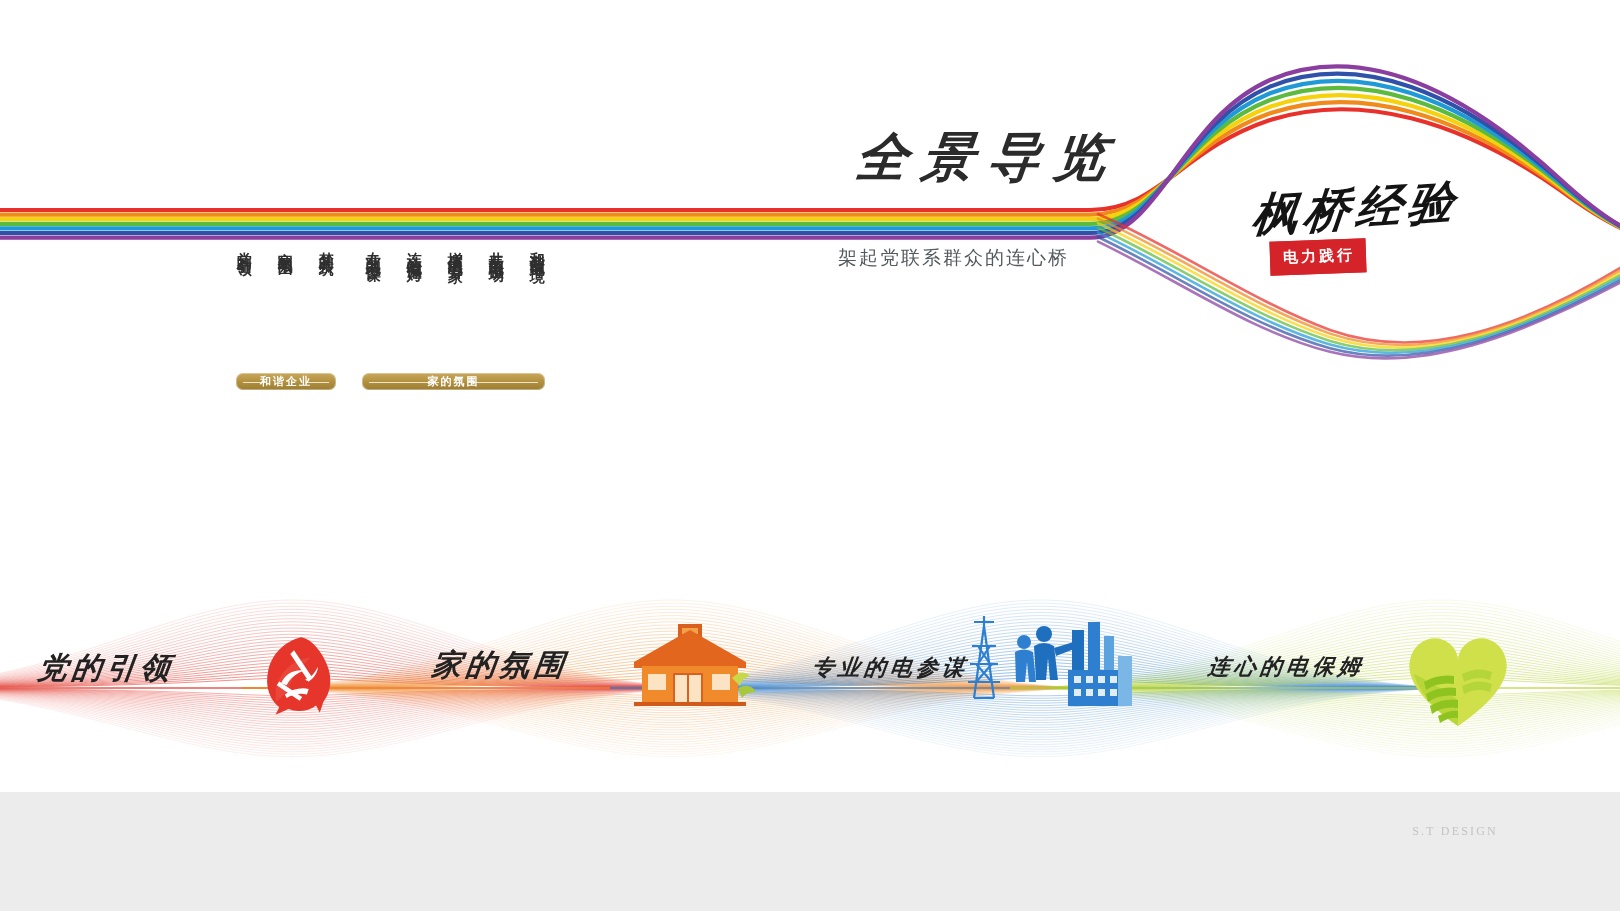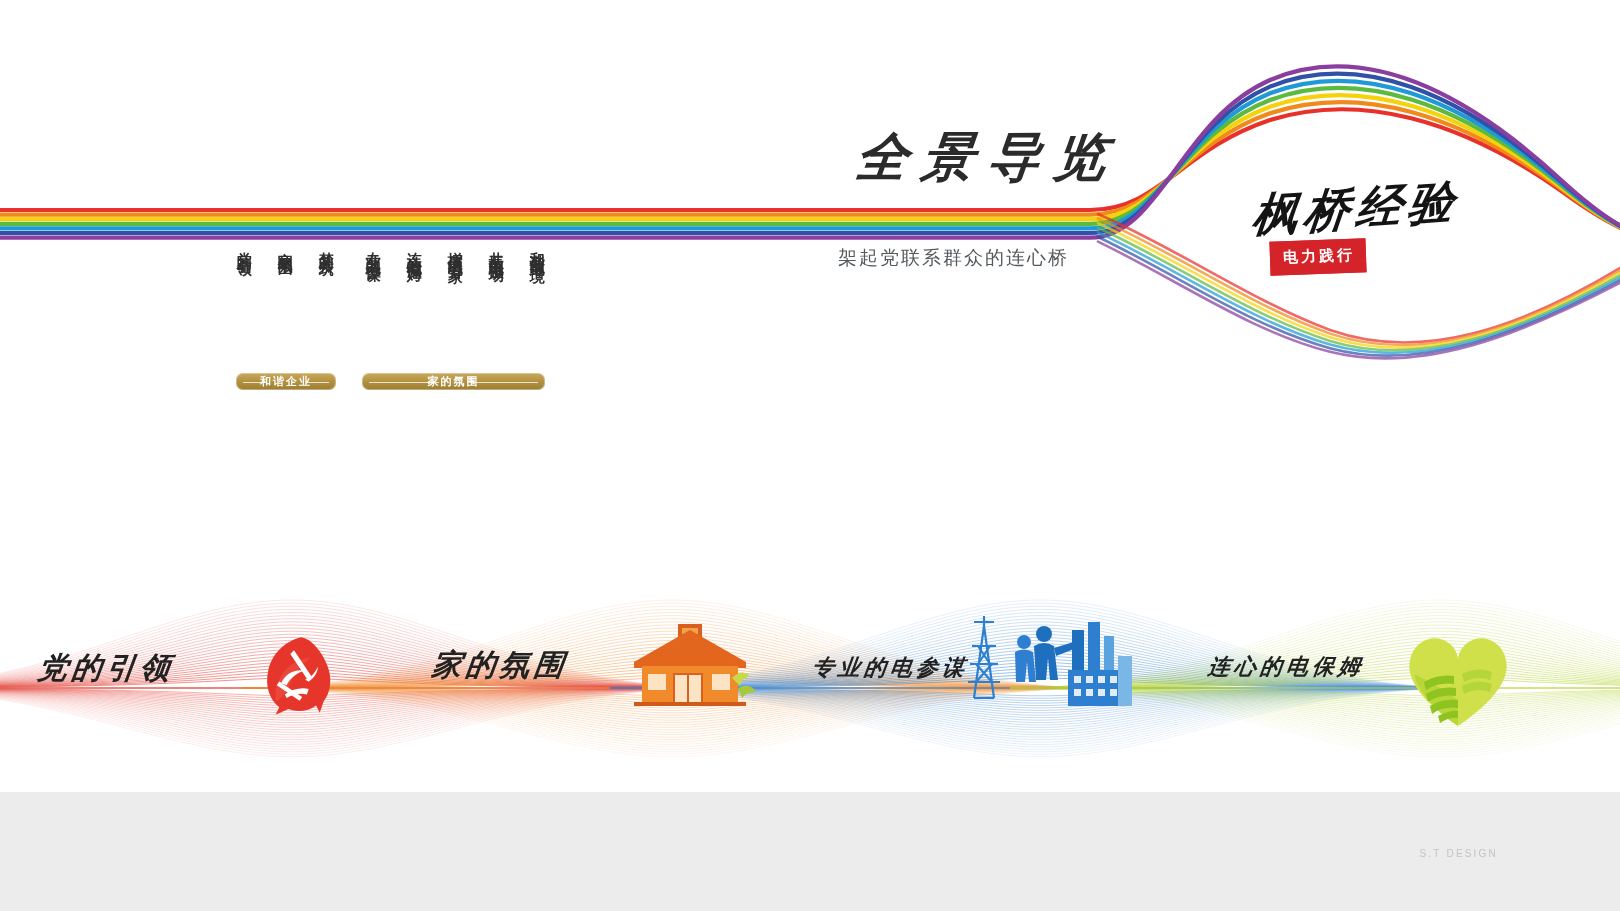--- a/index.html
+++ b/index.html
@@ -96,23 +96,22 @@
   .blabel.lg{ font-size:30px; }
   .blabel.sm{ font-size:22px; }
 
   
   .footer{
     position:absolute; left:0; top:792px; width:1620px; height:119px;
     background:#ececec;
   }
   .footer .credit{
     position:absolute; right:122px; top:32px;
-    font-size:10px; color:#c3c3c3; letter-spacing:2.2px;
-    font-family:Liberation Sans, sans-serif;
-    margin-top:24px;
+    font-size:12px; color:#c3c3c3; letter-spacing:2.2px;
+    font-family:Liberation Serif, serif;
   }
 </style>
 </head>
 <body>
 
 <div id="stage">
 
   <svg class="layer" viewBox="0 0 1620 911" preserveAspectRatio="none">
     <defs>
       <g id="ribbonpaths"></g>

